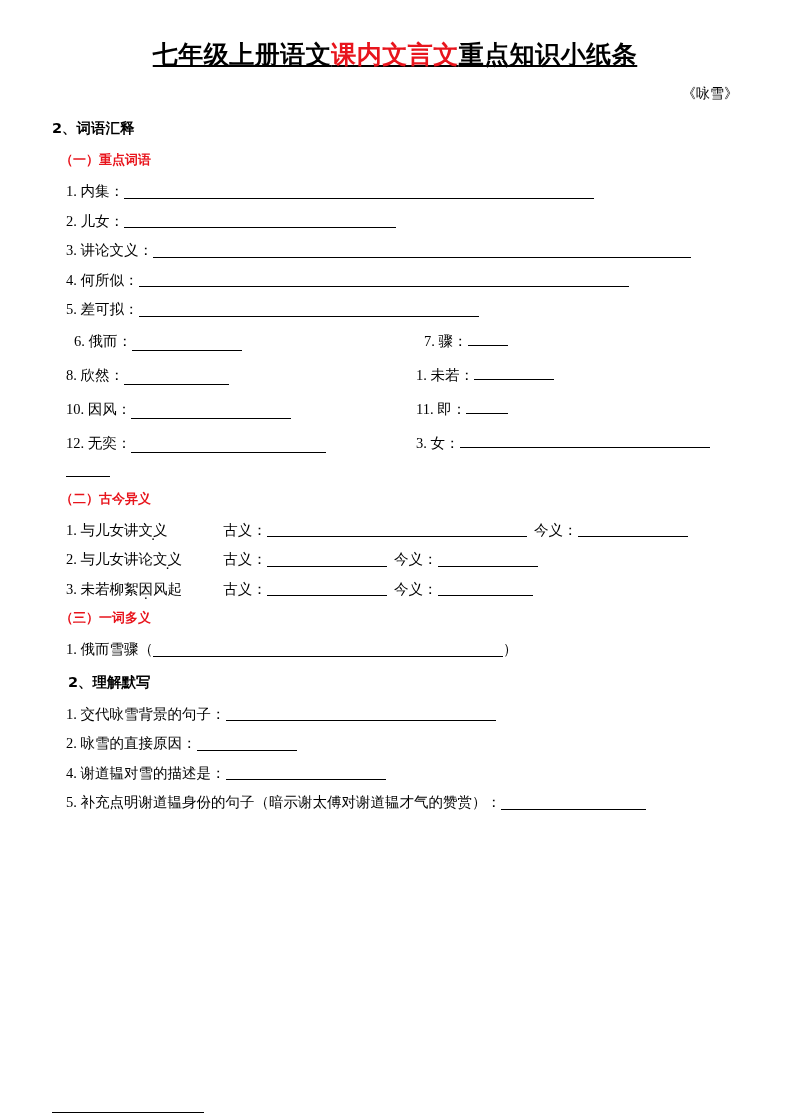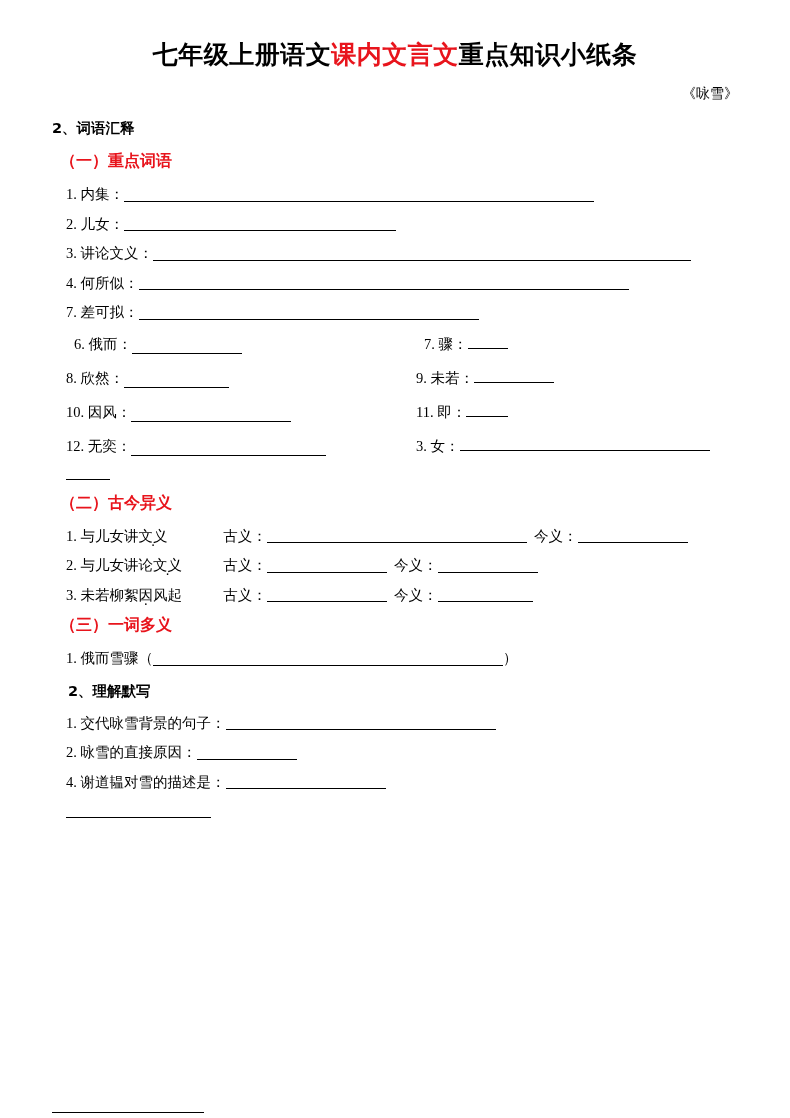--- a/index.html
+++ b/index.html
@@ -24,20 +24,21 @@
   }
   
   .title {
     text-align: center;
     font-family: "DejaVu Sans", "Liberation Sans", sans-serif;
     font-weight: bold;
     font-size: 25px;
     letter-spacing: 0.5px;
     margin-top: 38px;
     white-space: nowrap;
+    text-decoration: underline;
   }
   .title .red {
     color: #e8141c;
   }
   .subtitle {
     text-align: right;
     font-size: 14px;
     margin-top: 14px;
     font-family: "Liberation Serif", serif;
   }
@@ -48,21 +49,21 @@
     font-size: 14.5px;
     margin-top: 16px;
     margin-bottom: 2px;
   }
   .sec-head.indent {
     padding-left: 16px;
   }
   .sub-head {
     font-family: "DejaVu Sans", "Liberation Sans", sans-serif;
     font-weight: bold;
-    font-size: 16px;
+    font-size: 13px;
     color: #e8141c;
     margin-top: 13px;
     margin-bottom: 3px;
     padding-left: 8px;
   }
   
   .item {
     font-size: 14.5px;
     line-height: 1;
     margin-top: 15px;
@@ -148,40 +149,40 @@
       </div>
       <div class="item">
         <span class="lbl">3. 讲论文义：</span>
         <span class="blank" style="width: 538px;"></span>
       </div>
       <div class="item">
         <span class="lbl">4. 何所似：</span>
         <span class="blank" style="width: 490px;"></span>
       </div>
       <div class="item">
-        <span class="lbl">7. 差可拟：</span>
+        <span class="lbl">5. 差可拟：</span>
         <span class="blank" style="width: 340px;"></span>
       </div>
       <div class="two-col">
         <div class="col-a" style="width: 350px; margin-left: 8px;">
           <span class="lbl">6. 俄而：</span>
           <span class="blank" style="width: 110px;"></span>
         </div>
         <div class="col-b">
           <span class="lbl">7. 骤：</span>
           <span class="blank" style="width: 40px;"></span>
         </div>
       </div>
       <div class="two-col">
         <div class="col-a" style="width: 350px;">
           <span class="lbl">8. 欣然：</span>
           <span class="blank" style="width: 105px;"></span>
         </div>
         <div class="col-b">
-          <span class="lbl">9. 未若：</span>
+          <span class="lbl">1. 未若：</span>
           <span class="blank" style="width: 80px;"></span>
         </div>
       </div>
       <div class="two-col">
         <div class="col-a" style="width: 350px;">
           <span class="lbl">10. 因风：</span>
           <span class="blank" style="width: 160px;"></span>
         </div>
         <div class="col-b">
           <span class="lbl">11. 即：</span>
@@ -245,19 +246,20 @@
       </div>
       <div class="item">
         <span class="lbl">2. 咏雪的直接原因：</span>
         <span class="blank" style="width: 100px;"></span>
       </div>
       <div class="item">
         <span class="lbl">4. 谢道韫对雪的描述是：</span>
         <span class="blank" style="width: 160px;"></span>
       </div>
       <div class="item">
+        <span class="lbl">5. 补充点明谢道韫身份的句子（暗示谢太傅对谢道韫才气的赞赏）：</span>
         <span class="blank" style="width: 145px;"></span>
       </div>
     </div>
 
   <div class="footer-rule"></div>
 
 </div>
 
 </body></html>

